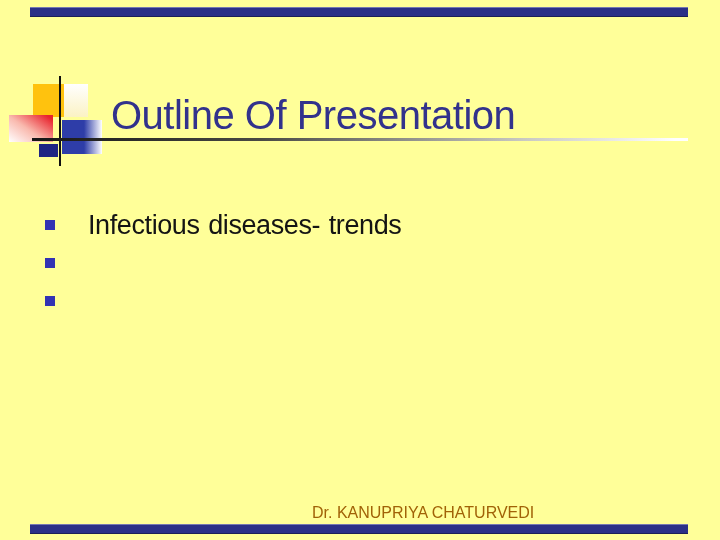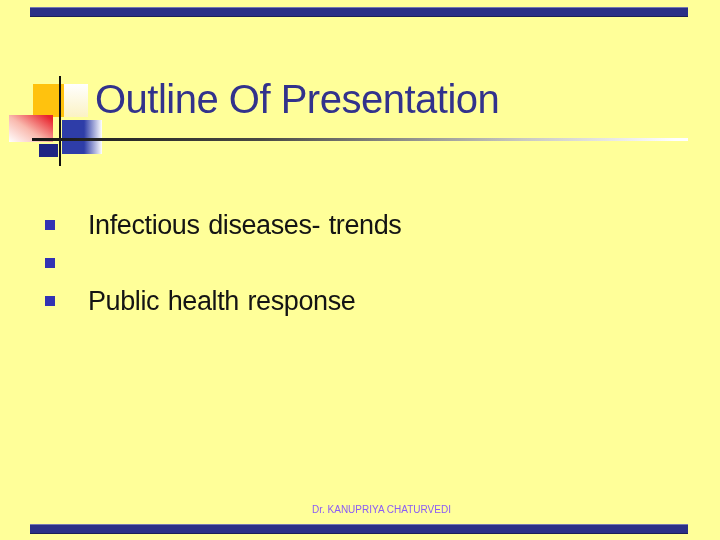--- a/index.html
+++ b/index.html
@@ -26,42 +26,42 @@
                 background: linear-gradient(215deg, var(--accent-red, #E8232D) 8%, #F9B9AE 55%, #FFFFFF 100%); }
   .deco-blue  { left:62px; top:120px; width:40px; height:34px;
                 background: linear-gradient(to right, var(--accent-blue, #2E3DA8) 0%, var(--accent-blue, #2E3DA8) 55%, #FFFFFF 100%); }
   .deco-navy  { left:39px; top:144px; width:19px; height:13px;
                 background: #1F2583; }
   .deco-vline { left:59px; top:76px;  width:2px;  height:90px; background:#101010; }
   .title-rule { left:32px; top:138px; width:656px; height:3px;
                 background: linear-gradient(to right, #161616 0%, #4a4a44 35%, #c9c9c2 75%, #FFFFFF 98%); }
 
   .page-title {
-    position:absolute; left:95px; top:79px; margin:0;
+    position:absolute; left:95px; top:79px; margin:16px;
     font-size:40px; line-height:40px; font-weight:400;
     letter-spacing:-0.5px;
     color: var(--title-navy, #32328C);
     white-space:nowrap;
   }
 
   .bullet-list {
     position:absolute; left:45px; top:206px; width:650px;
     margin:0; padding:0; list-style:none;
   }
   .bullet-row { display:flex; align-items:center; height:38px; }
   .bullet-sq  { flex:none; width:10px; height:10px; margin-right:33px;
                 background: var(--bullet-blue, #3333B3); }
   .bullet-text {
     font-size:27px; color:#141414; letter-spacing:-0.4px; word-spacing:1.5px;
     white-space:nowrap;
   }
 
   .footer-credit {
     position:absolute; left:312px; top:504px;
-    font-size:10px; color:#8b5cf6; letter-spacing:0;
+    font-size:16px; color:#a16207; letter-spacing:0;
     white-space:nowrap;
     text-align:center;
   }
 </style>
 </head>
 <body>
 
 <div class="slide" style="--background: #FFFF99; --bar-navy: #2B3087; --title-navy: #32328C; --bullet-blue: #3333B3; --accent-gold: #FFC20E; --accent-red: #E8232D; --accent-blue: #2E3DA8;">
 
   <div class="bar bar-top"></div>
@@ -79,21 +79,20 @@
   <ul class="bullet-list">
       <li class="bullet-row">
       <span class="bullet-sq"></span>
       <span class="bullet-text">Infectious diseases- trends</span>
     </li>
       <li class="bullet-row">
       <span class="bullet-sq"></span>
     </li>
       <li class="bullet-row">
       <span class="bullet-sq"></span>
-      <span class="bullet-text">Public health response</span>
     </li>
     </ul>
 
   <div class="footer-credit">Dr. KANUPRIYA CHATURVEDI</div>
 
   <div class="bar bar-bottom"></div>
 
 </div>
 
 </body></html>

